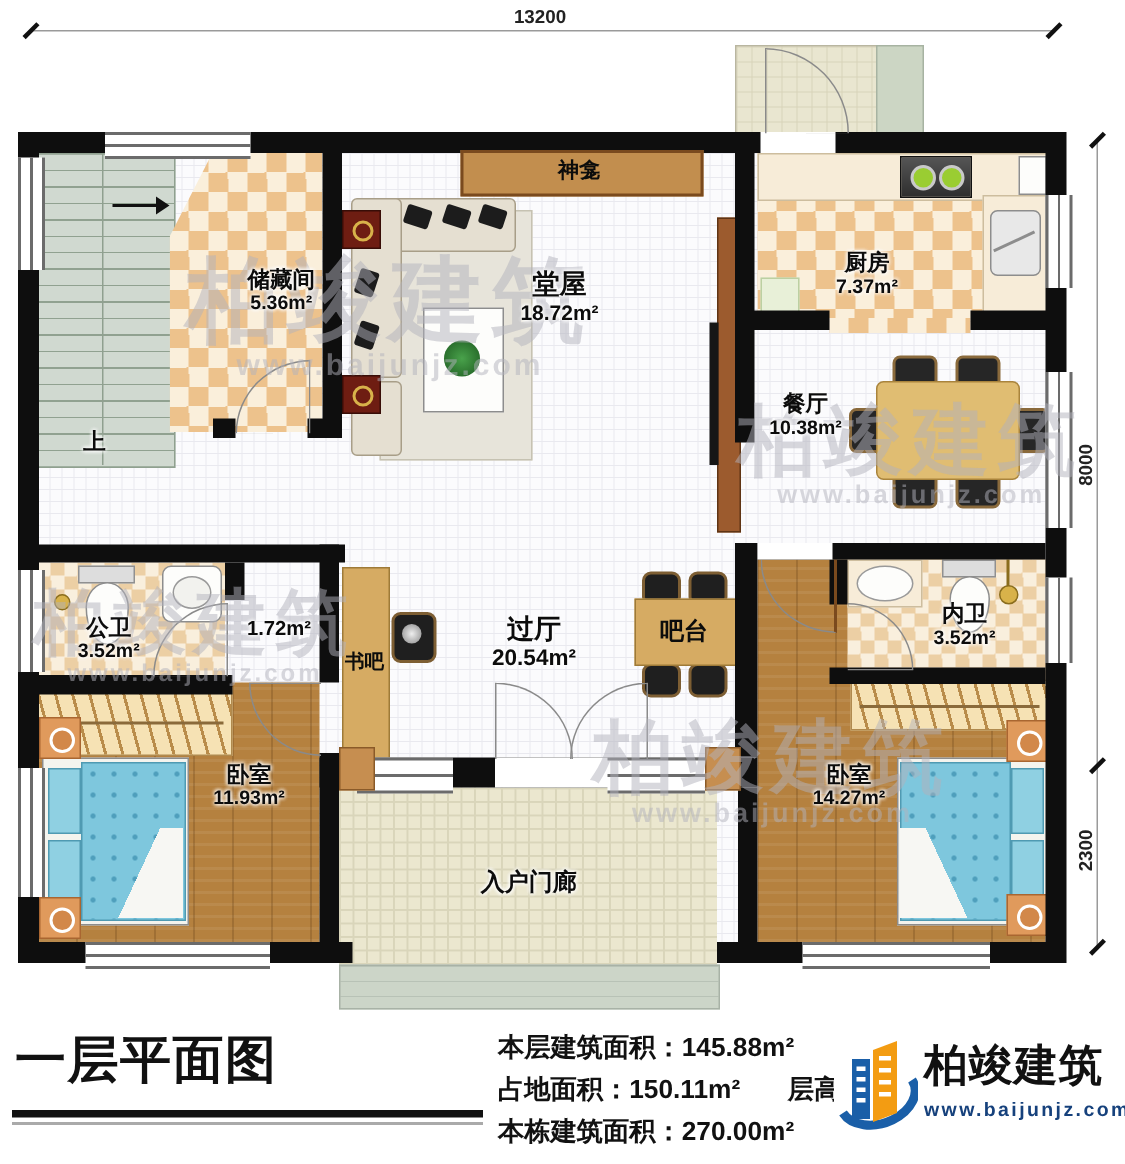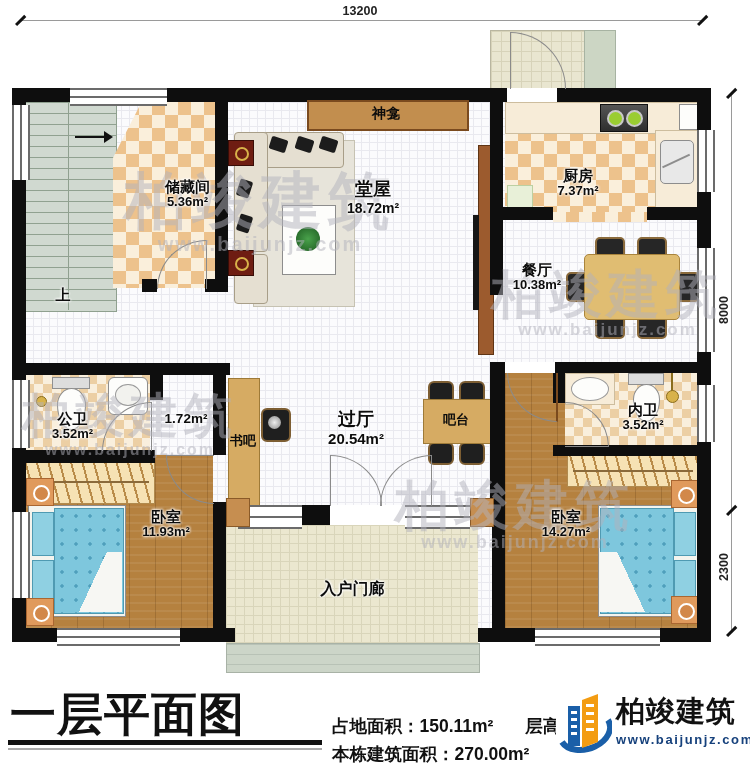--- a/index.html
+++ b/index.html
@@ -41,21 +41,21 @@
   .wardrobe{background:#f6e2b4;border:1px solid #b08a4e;background-image:repeating-linear-gradient(75deg,transparent 0 9px,#b98c4a 9px 11px);}
   .wardrobe:after{content:"";position:absolute;left:4%;right:4%;top:50%;height:2px;background:#8a6a3a;}
   .bedmat{background:#7ec7dd;border:1.5px solid #4f9ab2;background-image:radial-gradient(#4f9fbc 1.5px,transparent 1.8px);background-size:14px 14px;}
   .redtable{background:#6e1d12;border:1.5px solid #380d07;}
   .redtable:after{content:"";position:absolute;left:50%;top:50%;width:10px;height:10px;margin:-6px 0 0 -6px;border:2px solid #d8b24a;border-radius:50%;}
   
   .wm{position:absolute;text-align:center;color:rgba(178,178,188,.5);font-weight:bold;pointer-events:none;white-space:nowrap;}
   .wm .bigwm{font-size:62px;letter-spacing:6px;line-height:1;}
   .wm .urlwm{font-size:20px;letter-spacing:2px;line-height:1.2;}
   
-  .tb-title{position:absolute;left:10px;top:684px;font-size:46px;font-weight:600;letter-spacing:1px;}
+  .tb-title{position:absolute;left:10px;top:684px;font-size:34px;font-weight:600;letter-spacing:1px;}
   .tb-scale{position:absolute;left:238px;top:694px;font-size:35px;font-weight:400;}
   .tb-row{position:absolute;left:332px;font-size:17.5px;font-weight:600;white-space:nowrap;}
   .brandname{font-size:29px;font-weight:bold;line-height:1.05;letter-spacing:1px;}
   .brandurl{font-size:13px;font-weight:bold;color:#16417c;letter-spacing:1.6px;}
 </style>
 </head>
 <body>
 
 <div id="canvas">
 
@@ -258,39 +258,42 @@
   <div class="rlabel" style="left:30px;top:410px;width:85px;">
     <div>公卫</div>
     <div class="area">3.52m²</div>
   </div>
   <div class="rlabel" style="left:150px;top:411px;width:72px;font-size:13.5px;">1.72m²</div>
   <div class="rlabel" style="left:226px;top:434px;width:34px;font-size:13px;text-shadow:none;">书吧</div>
   <div class="rlabel big-label" style="left:300px;top:409px;width:112px;">
     <div>过厅</div>
     <div class="area" style="font-size:15px;">20.54m²</div>
   </div>
-  <div class="rlabel" style="left:423px;top:413px;width:66px;font-size:13px;text-shadow:none;">吧台</div>
+  <div class="rlabel" style="left:423px;top:413px;width:66px;font-size:16px;text-shadow:none;">吧台</div>
   <div class="rlabel" style="left:600px;top:401px;width:86px;">
     <div>内卫</div>
     <div class="area">3.52m²</div>
   </div>
   <div class="rlabel" style="left:120px;top:508px;width:92px;">
     <div>卧室</div>
     <div class="area">11.93m²</div>
   </div>
   <div class="rlabel" style="left:520px;top:508px;width:92px;">
     <div>卧室</div>
     <div class="area">14.27m²</div>
   </div>
   <div class="rlabel" style="left:270px;top:580px;width:165px;font-size:16px;">入户门廊</div>
 
   <div class="tb-title">一层平面图</div>
   <div class="abs" style="left:8px;top:740px;width:314px;height:5px;background:#111;"></div>
   <div class="abs" style="left:8px;top:748px;width:314px;height:2px;background:#aaa;"></div>
 
+  <div class="tb-row" style="top:686px;">
+    <span>本层建筑面积：</span><span>145.88m²</span>
+  </div>
   <div class="tb-row" style="top:714px;">
     <span>占地面积：</span><span>150.11m²</span>
     <span style="display:inline-block;width:22px;"></span>
     <span>层高：</span>
   </div>
   <div class="tb-row" style="top:742px;text-align:center;">
     <span>本栋建筑面积：</span><span>270.00m²</span>
   </div>
 
   <div class="abs" style="left:556px;top:688px;width:190px;height:82px;background:#fff;">

